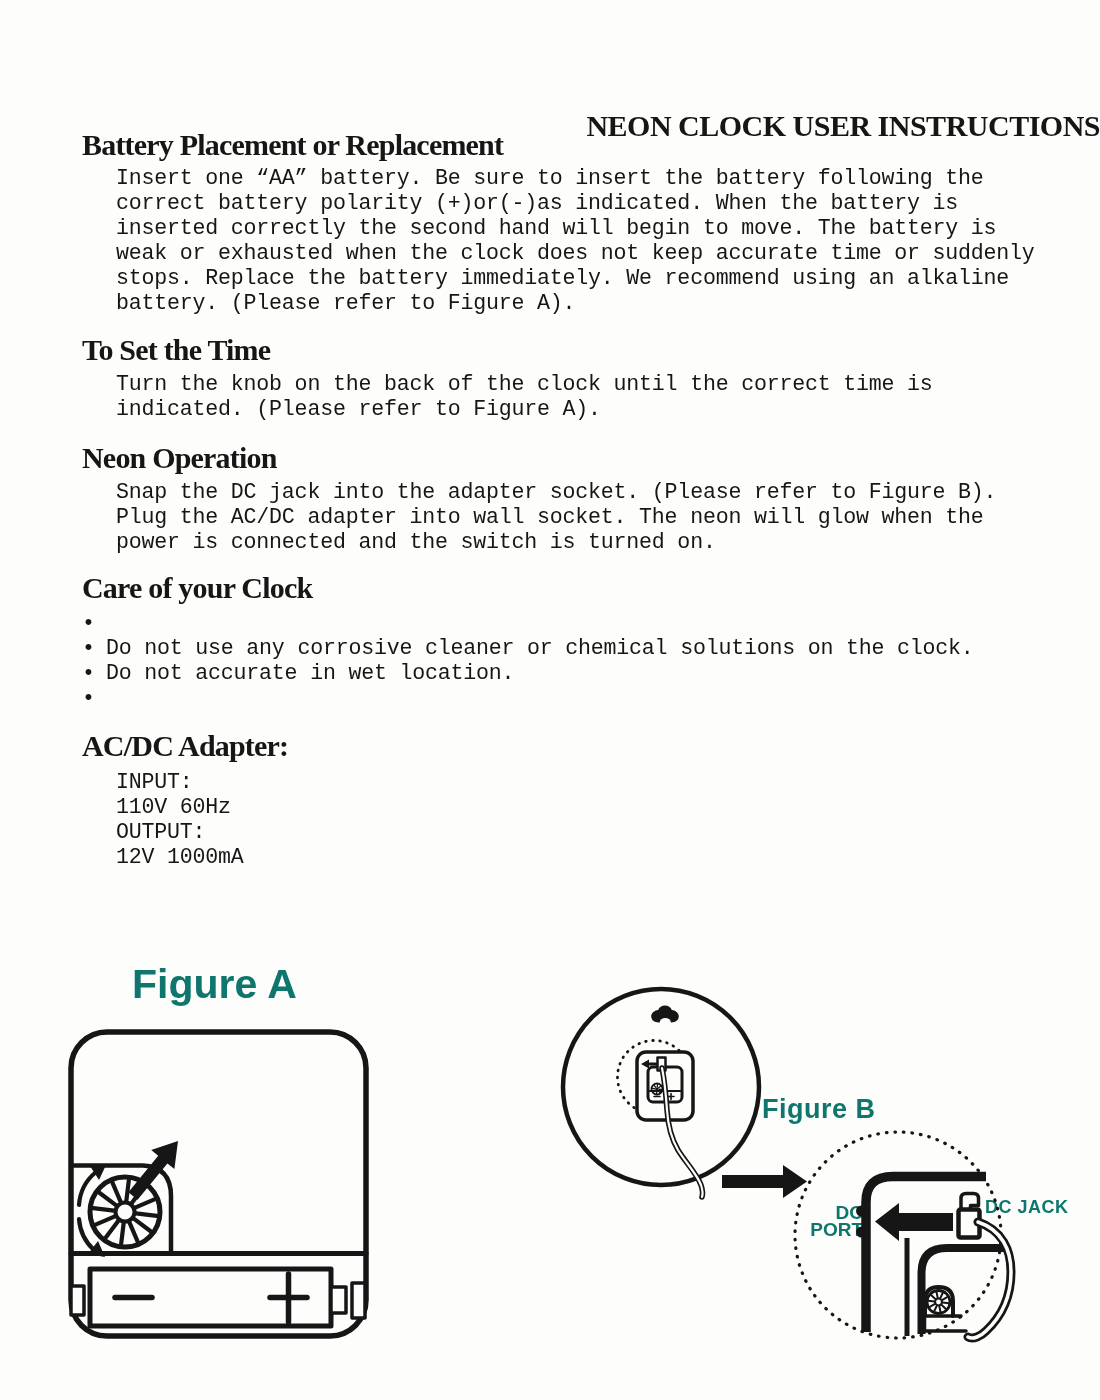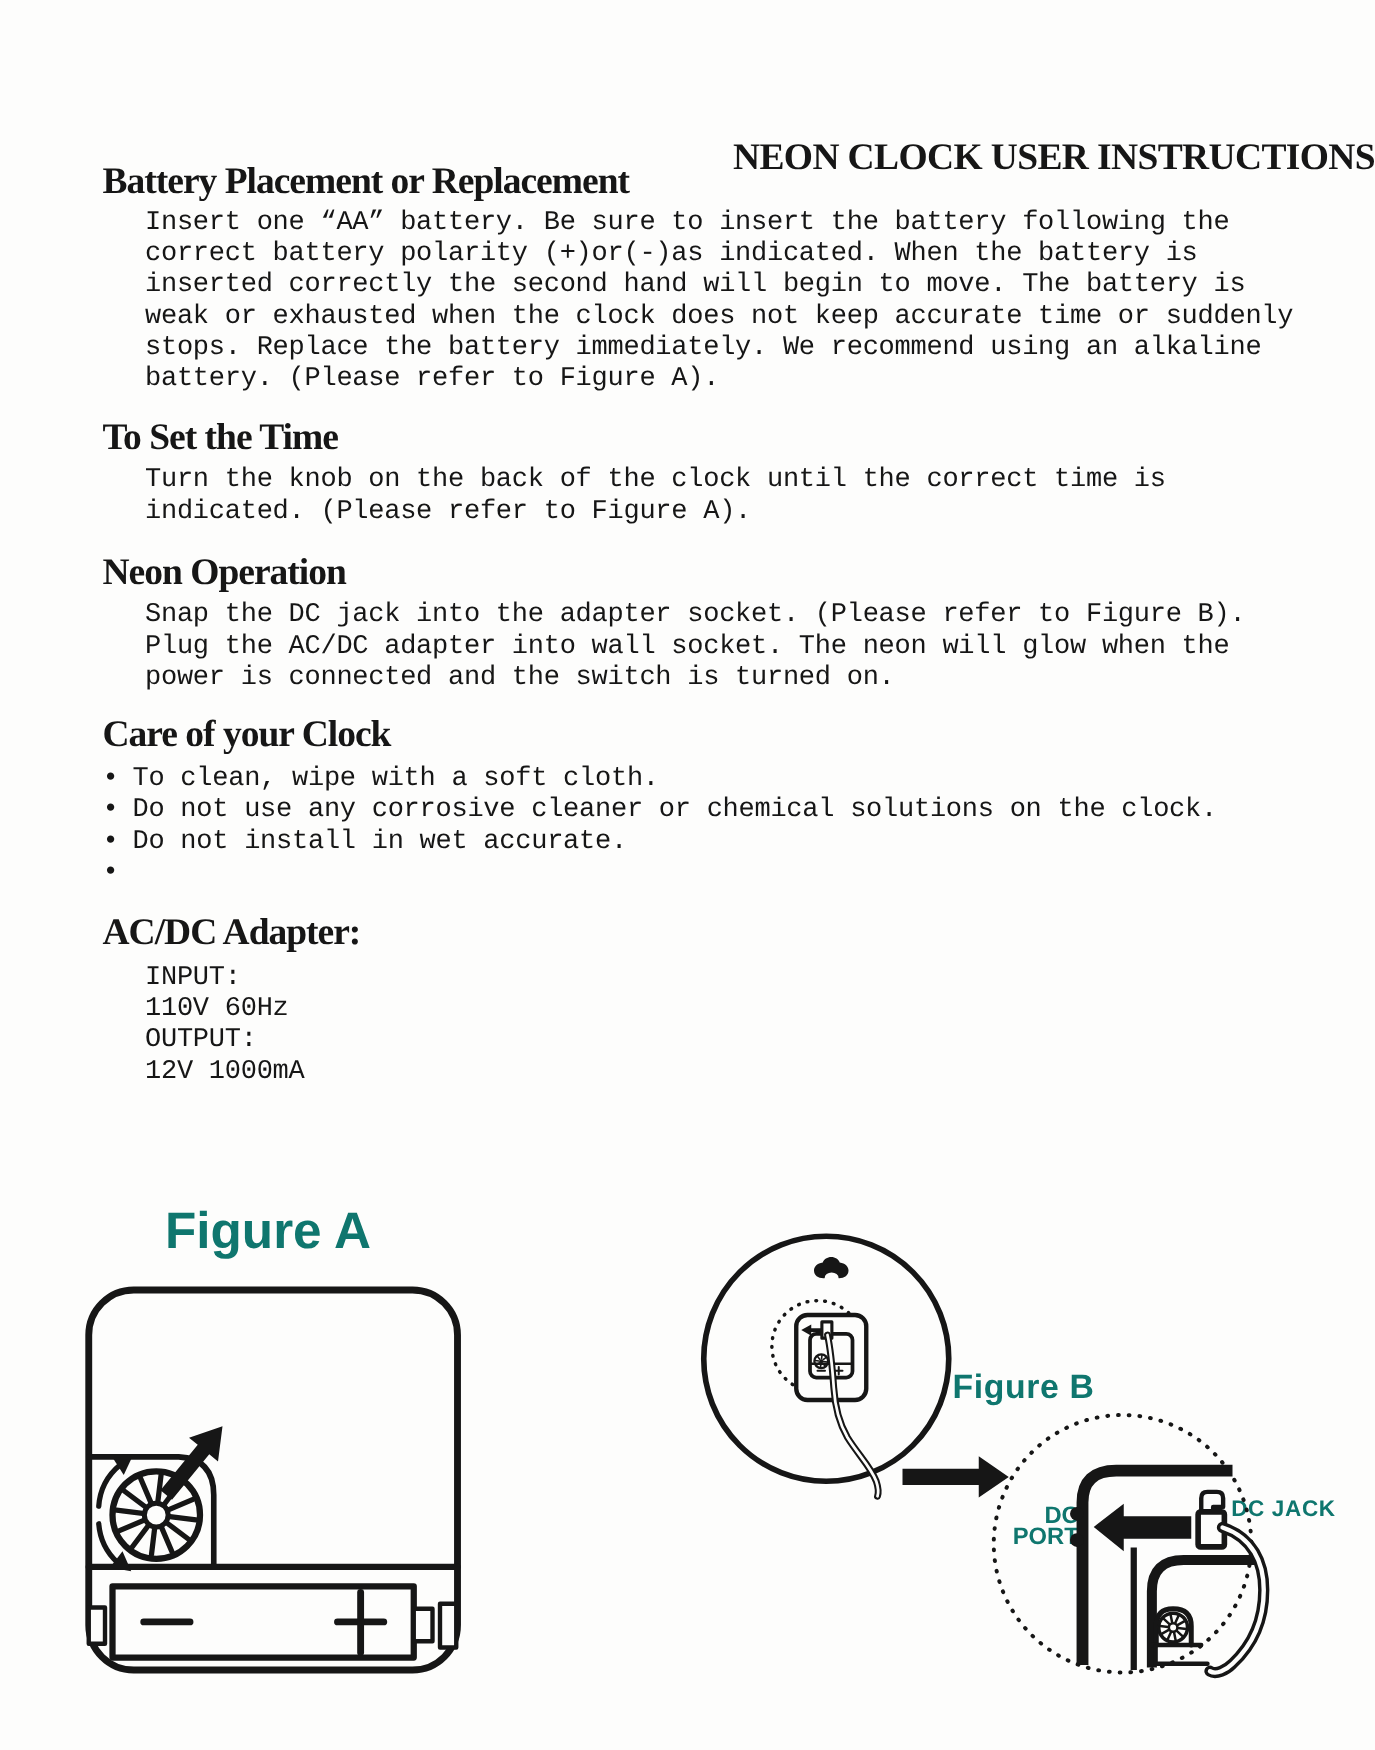--- a/index.html
+++ b/index.html
@@ -58,23 +58,23 @@
 <div class="abs mono" id="p1">Turn the knob on the back of the clock until the correct time is
 indicated. (Please refer to Figure A).</div>
 
 <div class="abs h" id="h2">Neon Operation</div>
 <div class="abs mono" id="p2">Snap the DC jack into the adapter socket. (Please refer to Figure B).
 Plug the AC/DC adapter into wall socket. The neon will glow when the
 power is connected and the switch is turned on.</div>
 
 <div class="abs h" id="h3">Care of your Clock</div>
 <div class="abs bullets">
-  <div class="li"><span class="dot">•</span><span>To clean, wipe with a soft cloth.</span></div>
+  <div class="li"><span class="dot">•</span></div>
   <div class="li"><span class="dot">•</span><span>Do not use any corrosive cleaner or chemical solutions on the clock.</span></div>
-  <div class="li"><span class="dot">•</span><span>Do not install in wet accurate.</span></div>
+  <div class="li"><span class="dot">•</span><span>Do not accurate in wet location.</span></div>
   <div class="li"><span class="dot">•</span></div>
 </div>
 
 <div class="abs h" id="h4">AC/DC Adapter:</div>
 <div class="abs mono" id="p4">INPUT:
 110V 60Hz
 OUTPUT:
 12V 1000mA</div>
 
 <div class="abs figlabel fig-a-label">Figure A</div>

